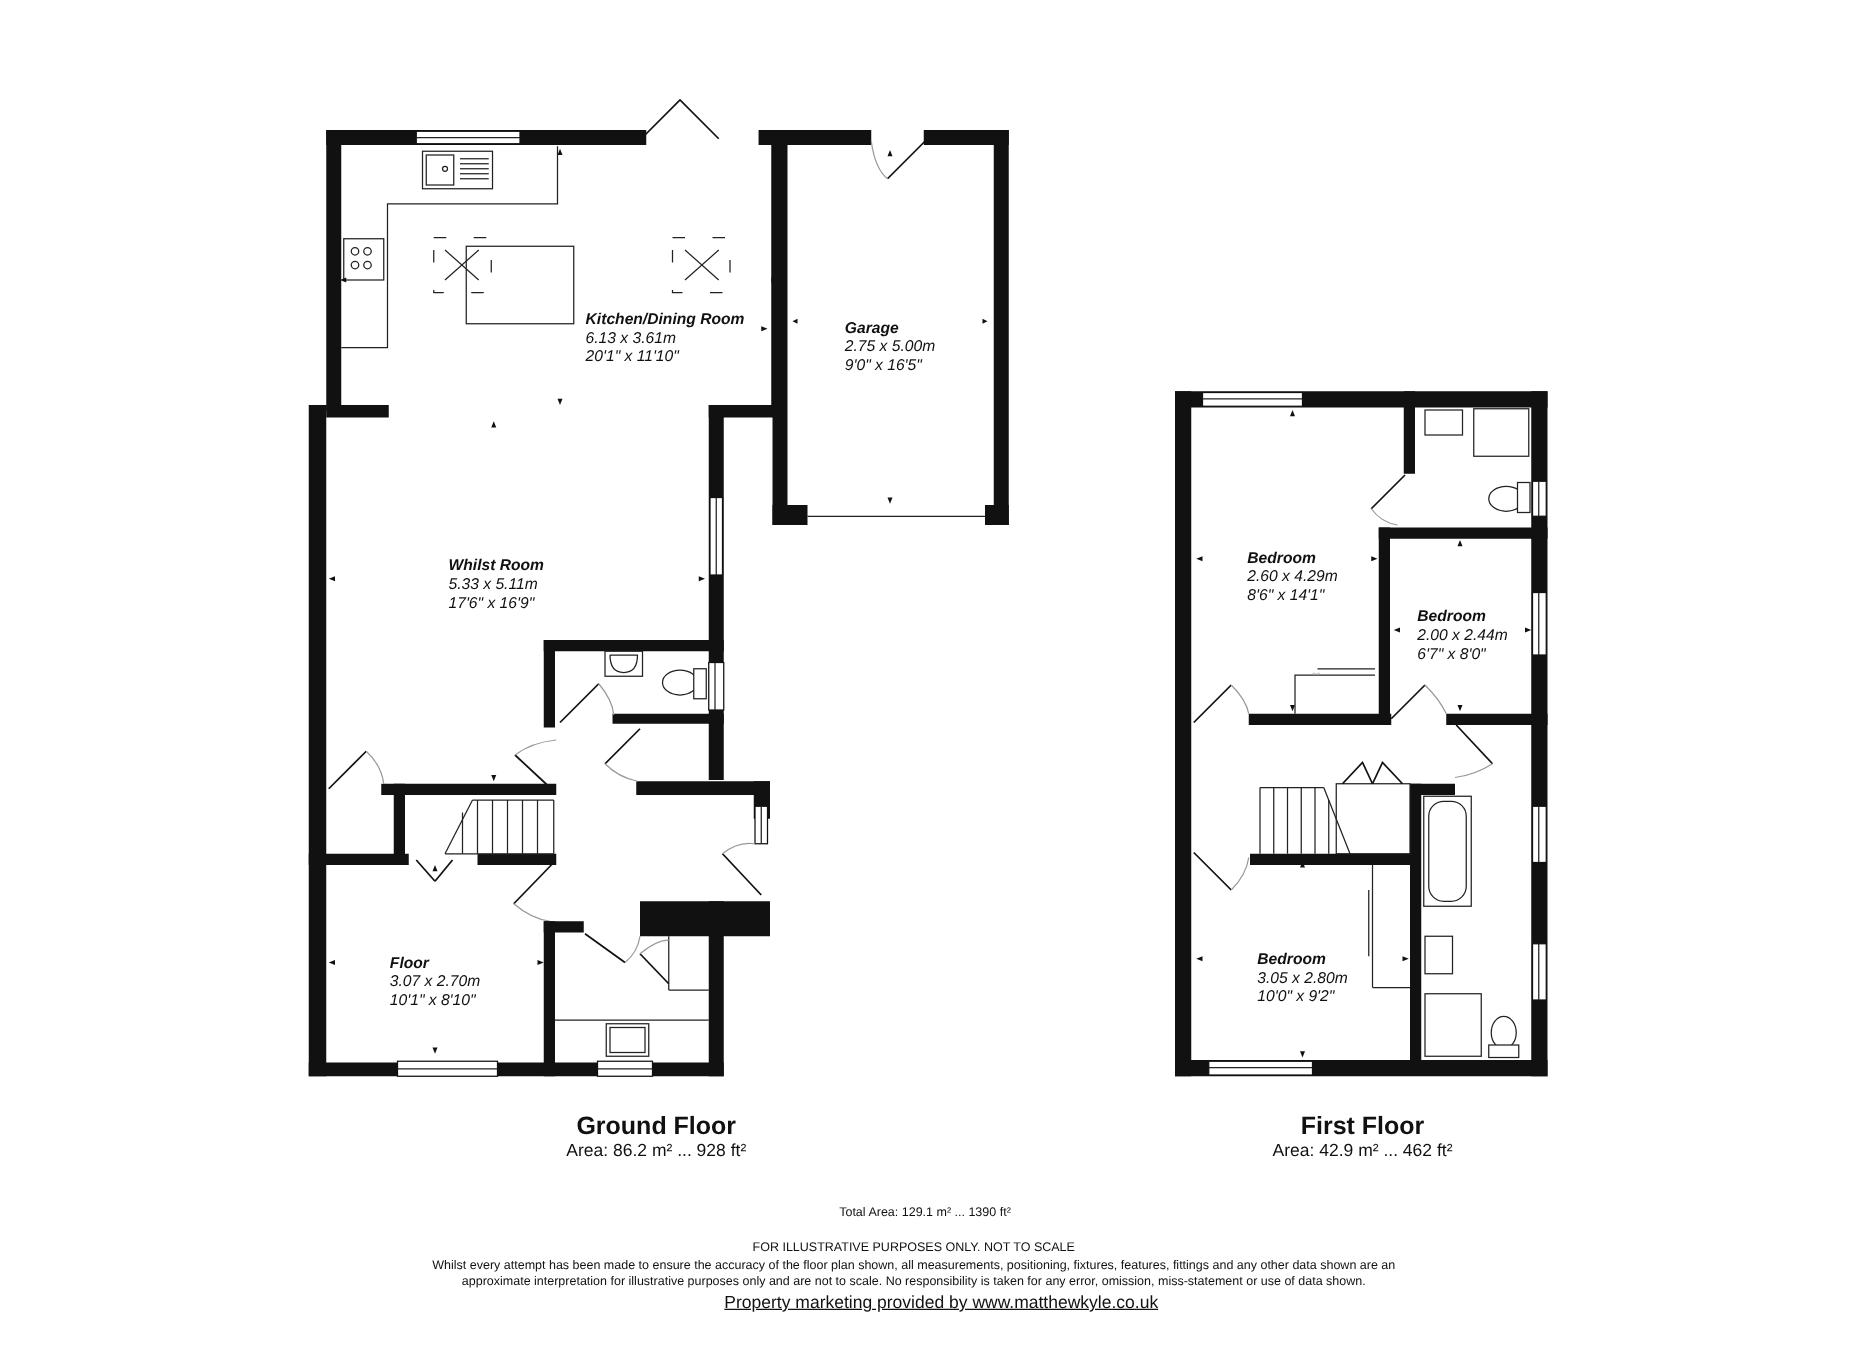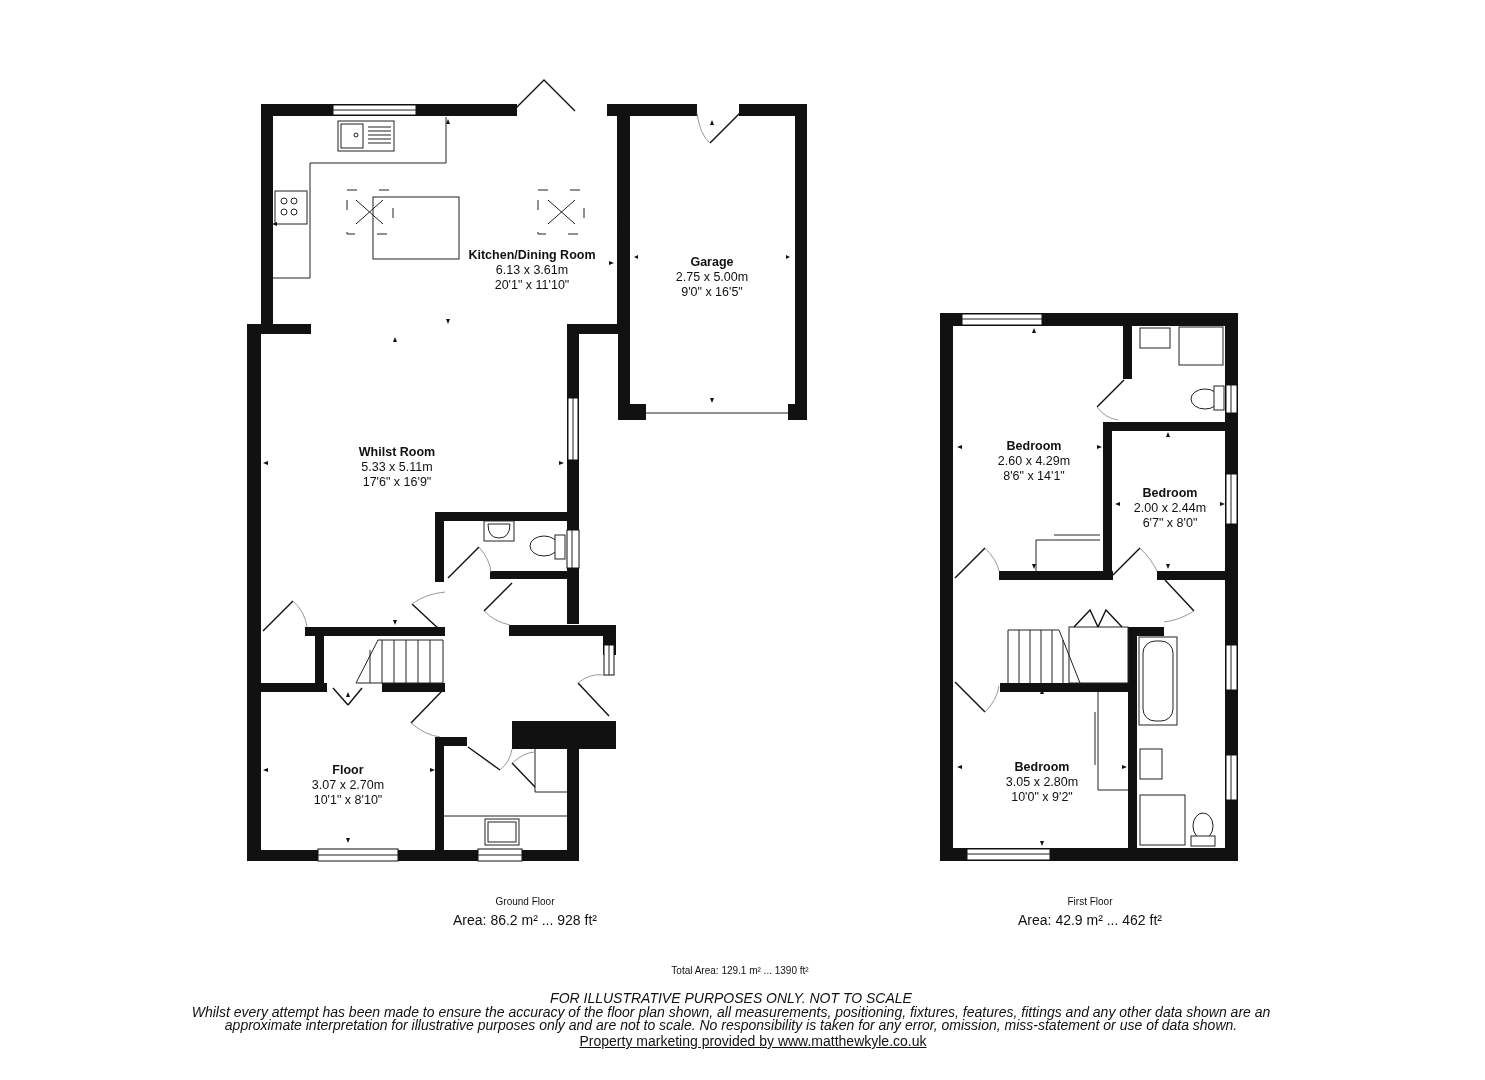--- a/index.html
+++ b/index.html
@@ -5,26 +5,26 @@
   html, body { margin:0; padding:0; background:#ffffff; }
   body { width:1485px; height:1080px; position:relative; overflow:hidden; font-family:"Liberation Sans", sans-serif; color:#111; }
   #plan { position:absolute; left:0; top:0; width:1485px; height:1080px; }
   .wall { fill:#111; }
   .win { fill:#fff; stroke:#111; stroke-width:1; }
   .fix { fill:#fff; stroke:#222; stroke-width:1; }
   .thin { fill:none; stroke:#222; stroke-width:1; }
   .door { fill:none; stroke:#111; stroke-width:1.4; }
   .arc { fill:none; stroke:#999; stroke-width:1; }
   .tri { fill:#111; }
-  .room { position:absolute; text-align:center; transform:translateX(-50%); line-height:15px; font-size:12.5px; white-space:nowrap; }
+  .room { position:absolute; text-align:left; transform:translateX(-50%); line-height:15px; font-size:12.5px; white-space:nowrap;font-style:italic; }
   .room .nm { font-weight:bold; font-size:12.5px; }
   .floor { position:absolute; text-align:center; transform:translateX(-50%); white-space:nowrap; font-size:14px; line-height:19px; }
-  .floor .fn { font-weight:normal; font-size:10px; }
+  .floor .fn { font-weight:bold; font-size:20px; }
   .total { position:absolute; left:740px; top:965px; transform:translateX(-50%); font-size:10px; white-space:nowrap; }
-  .disc { position:absolute; left:731px; transform:translateX(-50%); text-align:center; font-size:14px; white-space:nowrap; line-height:13px; font-family:"Liberation Sans Narrow","Liberation Sans", sans-serif;font-style:italic; }
+  .disc { position:absolute; left:731px; transform:translateX(-50%); text-align:center; font-size:10px; white-space:nowrap; line-height:13px; font-family:"Liberation Sans Narrow","Liberation Sans", sans-serif; }
   .credit { position:absolute; left:731px; top:1033px; transform:translateX(-50%); font-size:14px; text-decoration:underline; white-space:nowrap;padding-left:44px; }
 </style>
 </head>
 <body>
 
 <svg id="plan" viewBox="0 0 1485 1080" xmlns="http://www.w3.org/2000/svg">
 
   <g>
 
     <rect class="wall" x="261" y="104" width="12" height="225"></rect>

